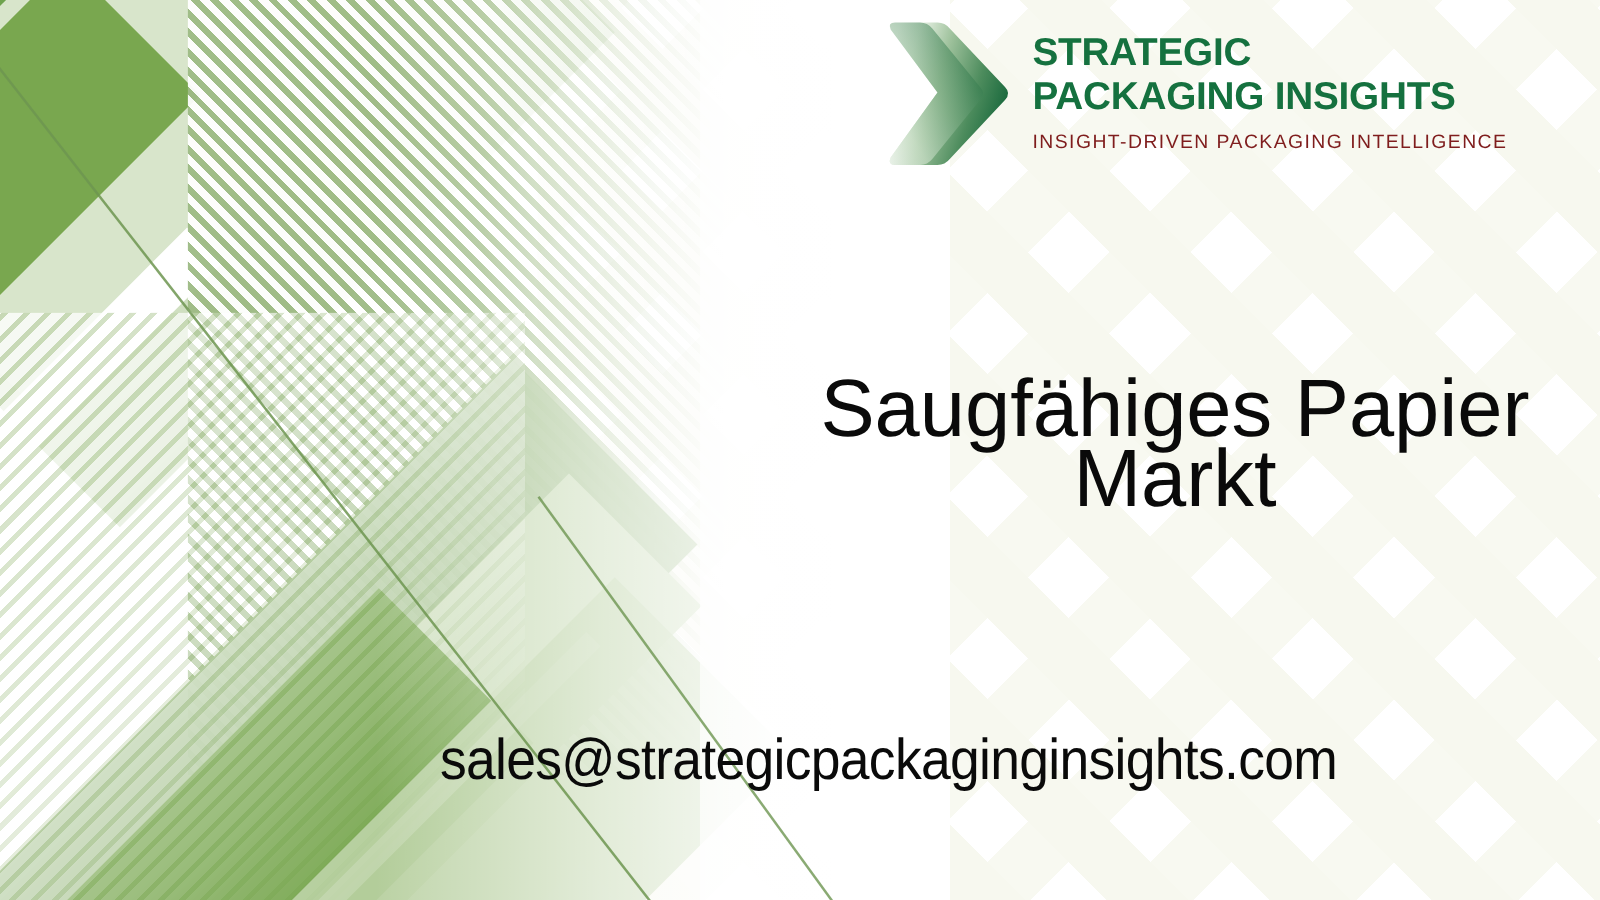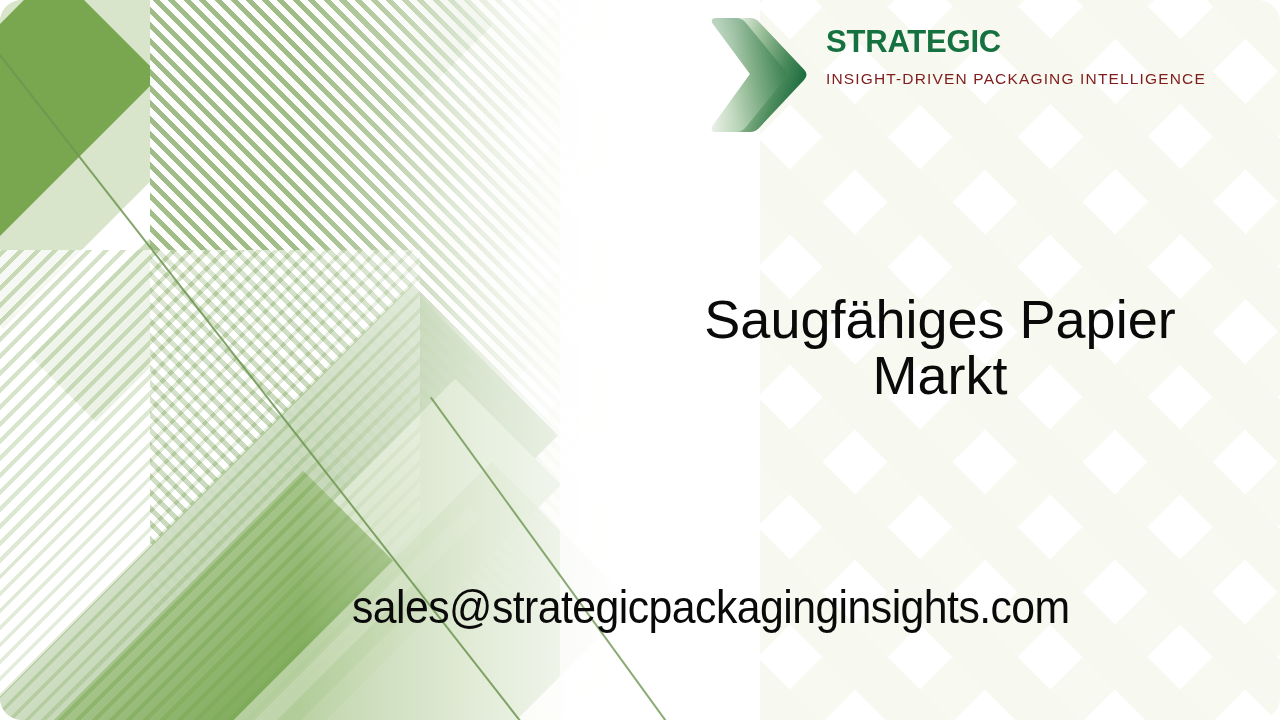--- a/index.html
+++ b/index.html
@@ -4,21 +4,21 @@
 <style>
   html,body{margin:0;padding:0;}
   body{
     width:1280px;height:720px;overflow:hidden;
     background:#ffffff;
     font-family:"Liberation Sans", sans-serif;
     position:relative;
   }
   #slide{
     position:absolute;inset:0;width:1280px;height:720px;
-    background:#ffffff;overflow:hidden;border-radius:22px;
+    background:#ffffff;overflow:hidden;
   }
 
   
   .deco{position:absolute;pointer-events:none;}
 
   
   .lattice{
     left:430px;top:0;width:850px;height:720px;
     background:
       repeating-linear-gradient(45deg,
@@ -171,21 +171,21 @@
     margin-top:11px;
     white-space:nowrap;
   }
 
   
   .headline{
     position:absolute;
     left:640px;top:255px;width:600px;
     text-align:center;
     font-family:"Liberation Sans", sans-serif;
-    font-size:54px;
+    font-size:65px;
     line-height:56px;
     color:#0a0a0a;
     font-weight:normal;
   }
 
   
   .email{
     position:absolute;
     left:352px;top:578px;
     font-family:"Liberation Sans Narrow","Liberation Sans", sans-serif;
@@ -245,20 +245,21 @@
             <stop offset="60%" stop-color="#7fae87"></stop>
             <stop offset="100%" stop-color="#1d6b3c"></stop>
           </linearGradient>
         </defs>
         <path d="M10 6 Q4 6 6.5 11.5 L44 62 L6.5 114 Q4 120 10 120 L44 120 Q50 120 54 115 L98 68 Q103 62.5 98 57.5 L54 11 Q50 6 44 6 Z" fill="url(#chev)"></path>
         <path d="M10 6 Q4 6 6.5 11.5 L44 62 L6.5 114 Q4 120 10 120 L30 120 Q36 120 40 115 L78 68 Q83 62.5 78 57.5 L40 11 Q36 6 30 6 Z" fill="url(#chev2)" opacity="0.55"></path>
       </svg>
     </span>
     <div class="logo-text">
       <div class="logo-line">STRATEGIC</div>
+      <div class="logo-line">PACKAGING INSIGHTS</div>
       <div class="logo-tagline">INSIGHT-DRIVEN PACKAGING INTELLIGENCE</div>
     </div>
   </div>
 
   <h1 class="headline">Saugfähiges Papier Markt</h1>
 
   <div class="email">sales@strategicpackaginginsights.com</div>
 
 </div>
 

